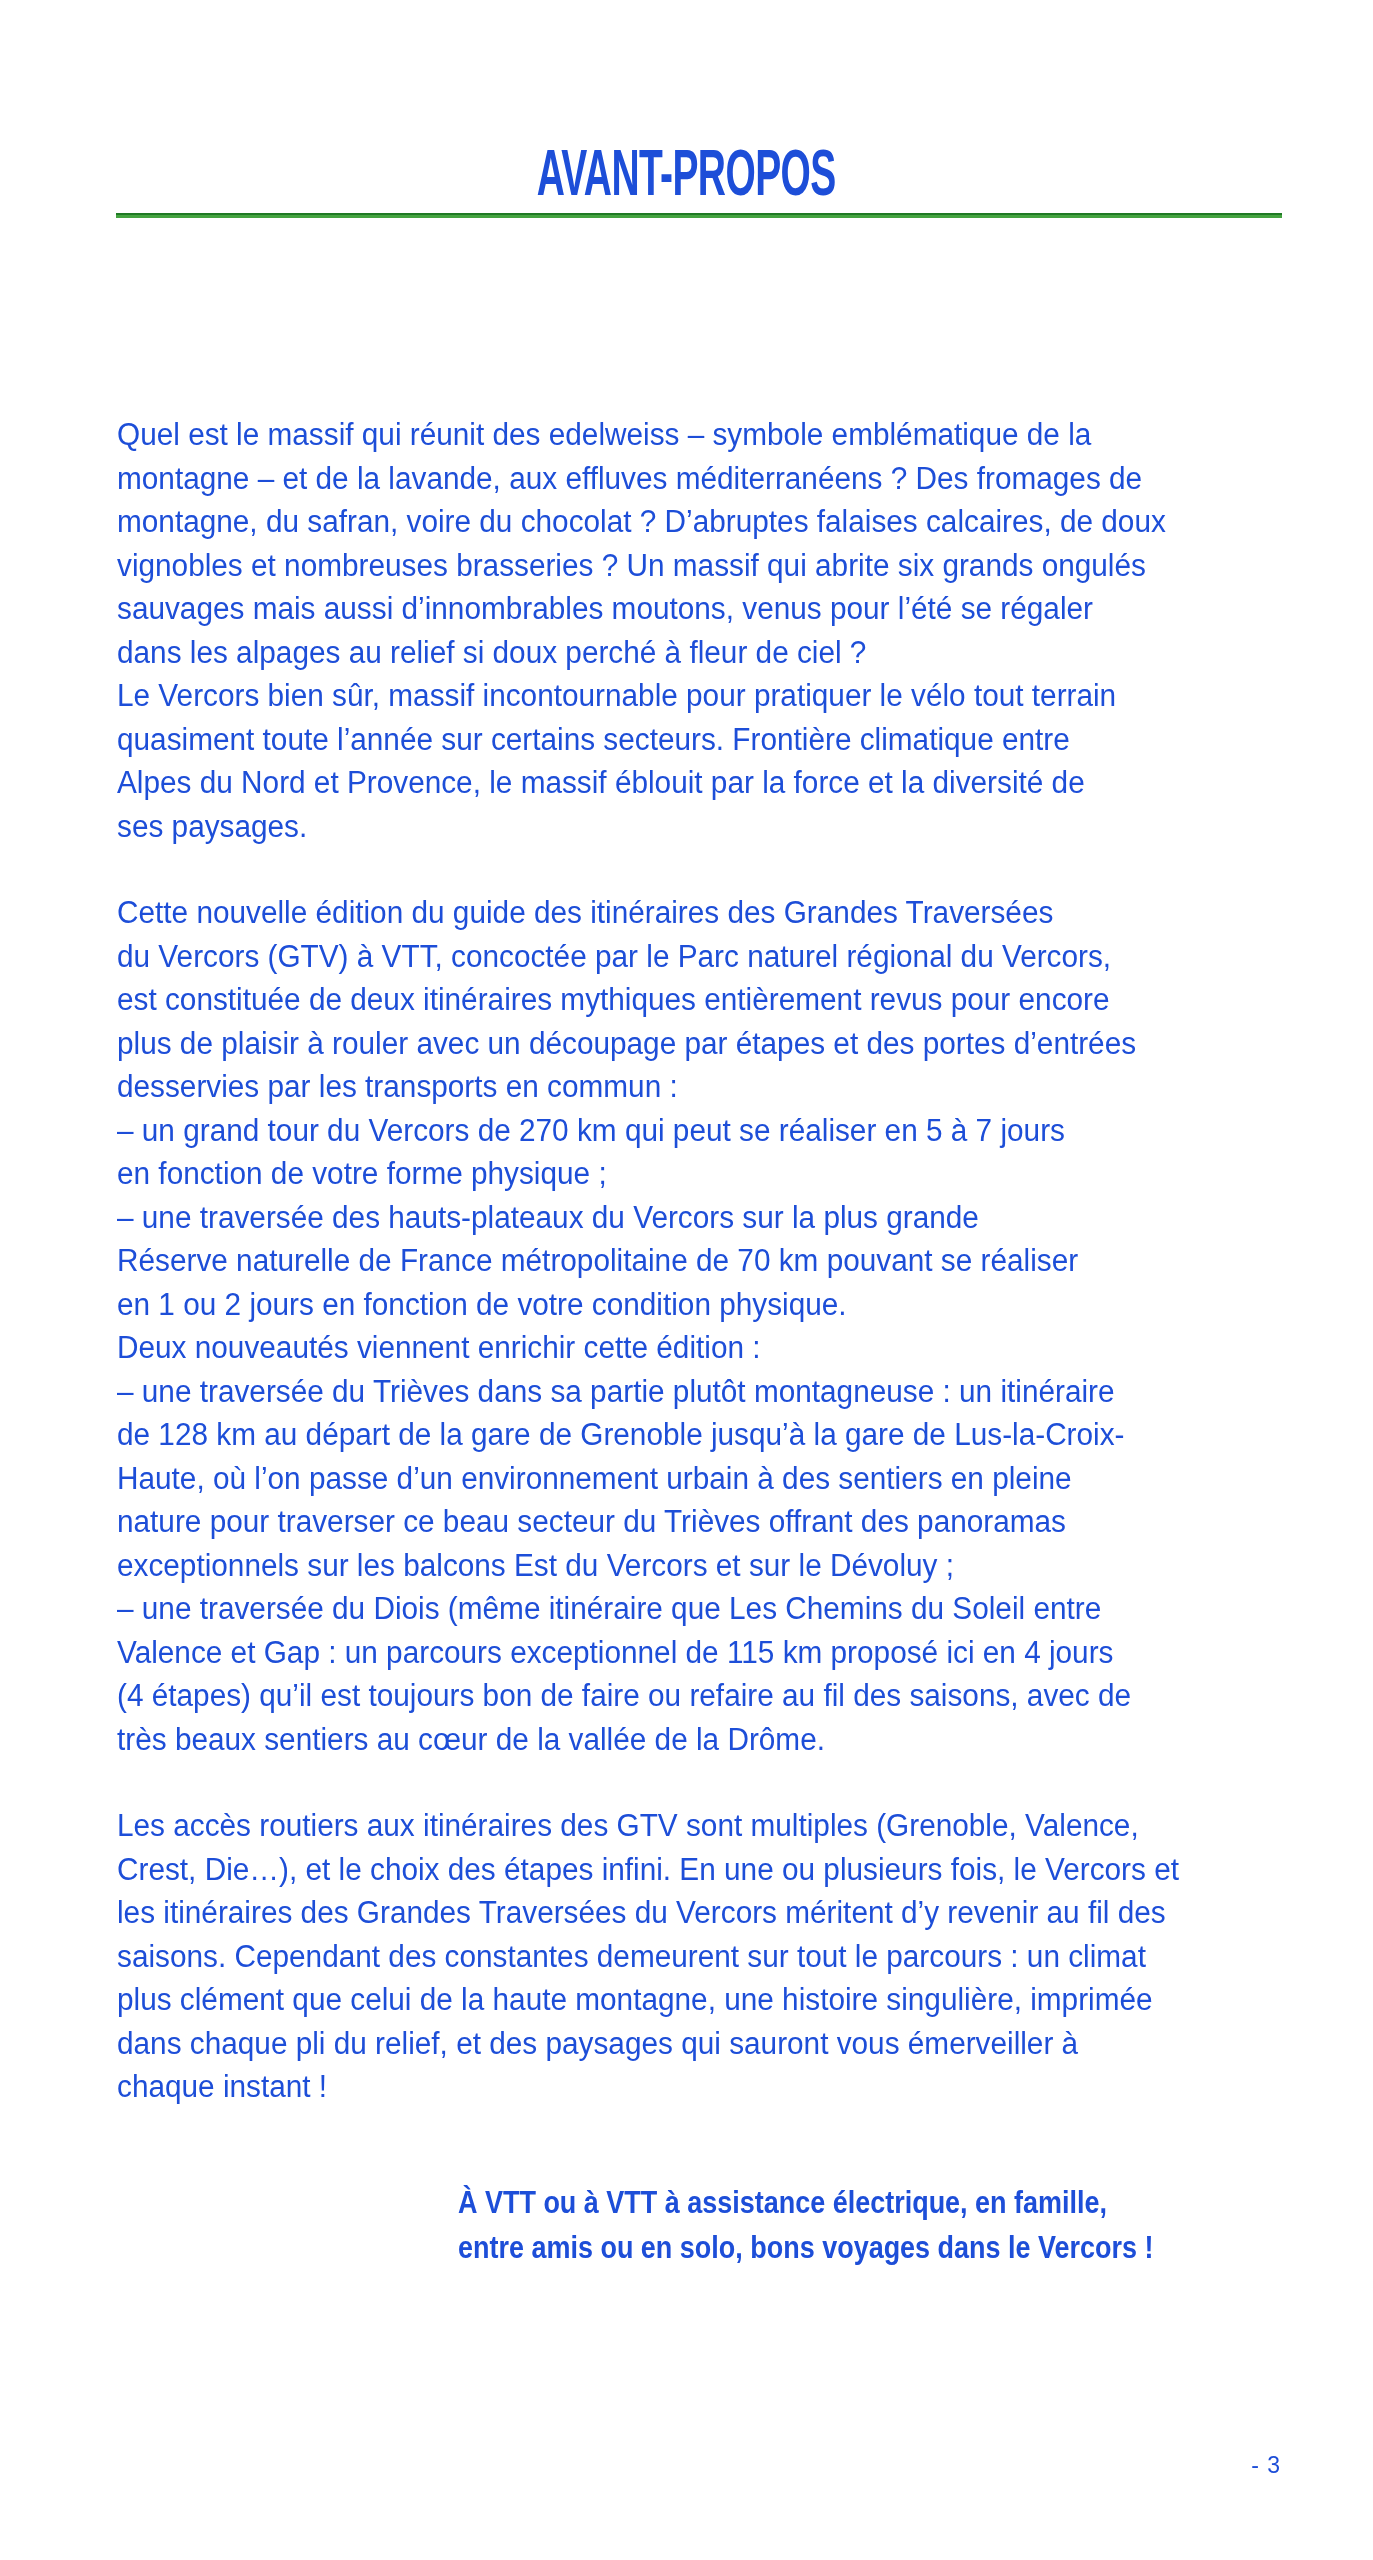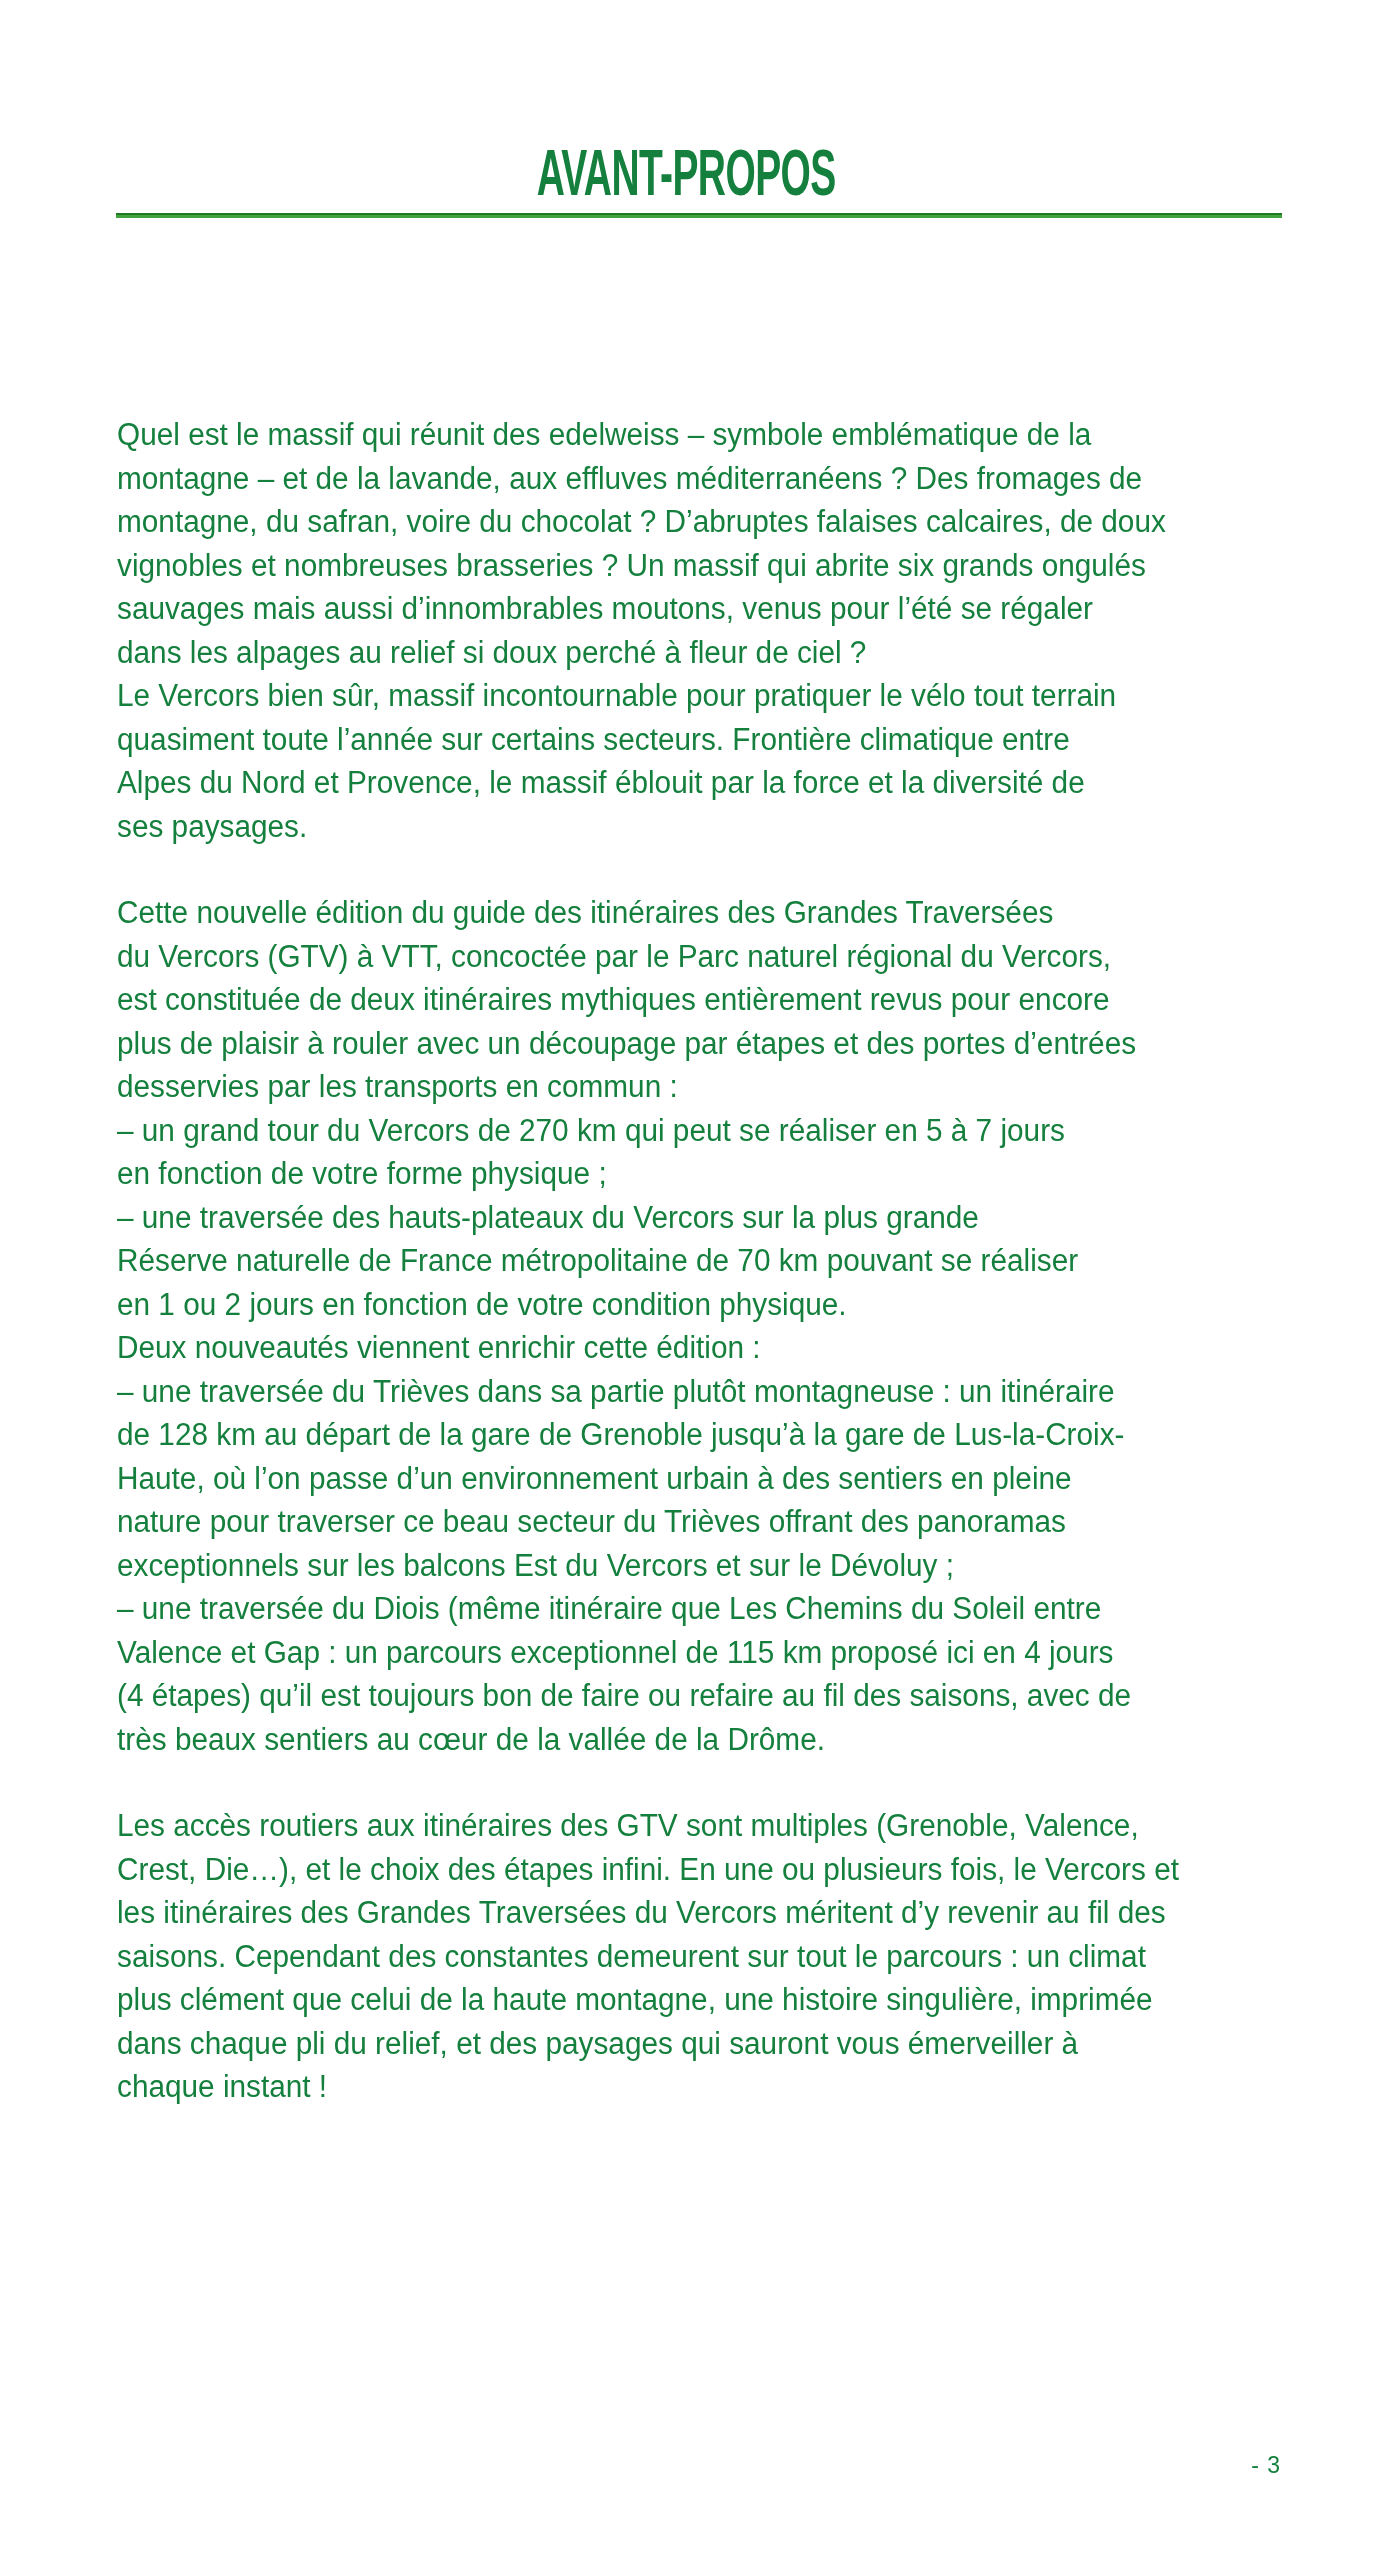--- a/index.html
+++ b/index.html
@@ -97,21 +97,21 @@
     position: absolute;
     top: 2452px;
     right: 92px;
     font-size: 23px;
     letter-spacing: 1px;
   }
 </style>
 </head>
 <body>
 
-<div id="page" style="color: #15803d;">
+<div id="page" style="color: #1d4ed8;">
 
   <div class="title">
     <span class="title-text">AVANT-PROPOS</span>
   </div>
 
   <div class="rule" style="background-color: rgb(68, 163, 64); border-top-color: rgb(31, 122, 36);"></div>
 
 
   <div id="para-1" class="para">
       <div class="line">Quel est le massif qui réunit des edelweiss – symbole emblématique de la</div>
@@ -152,16 +152,19 @@
   <div id="para-3" class="para">
       <div class="line">Les accès routiers aux itinéraires des GTV sont multiples (Grenoble, Valence,</div>
       <div class="line">Crest, Die…), et le choix des étapes infini. En une ou plusieurs fois, le Vercors et</div>
       <div class="line">les itinéraires des Grandes Traversées du Vercors méritent d’y revenir au fil des</div>
       <div class="line">saisons. Cependant des constantes demeurent sur tout le parcours : un climat</div>
       <div class="line">plus clément que celui de la haute montagne, une histoire singulière, imprimée</div>
       <div class="line">dans chaque pli du relief, et des paysages qui sauront vous émerveiller à</div>
       <div class="line">chaque instant !</div>
     </div>
 
+  <div class="closing">
+    <span class="closing-inner"><div class="line">À VTT ou à VTT à assistance électrique, en famille,</div><div class="line">entre amis ou en solo, bons voyages dans le Vercors !</div></span>
+  </div>
 
   <div class="page-number">- 3</div>
 
 </div>
 
 </body></html>

